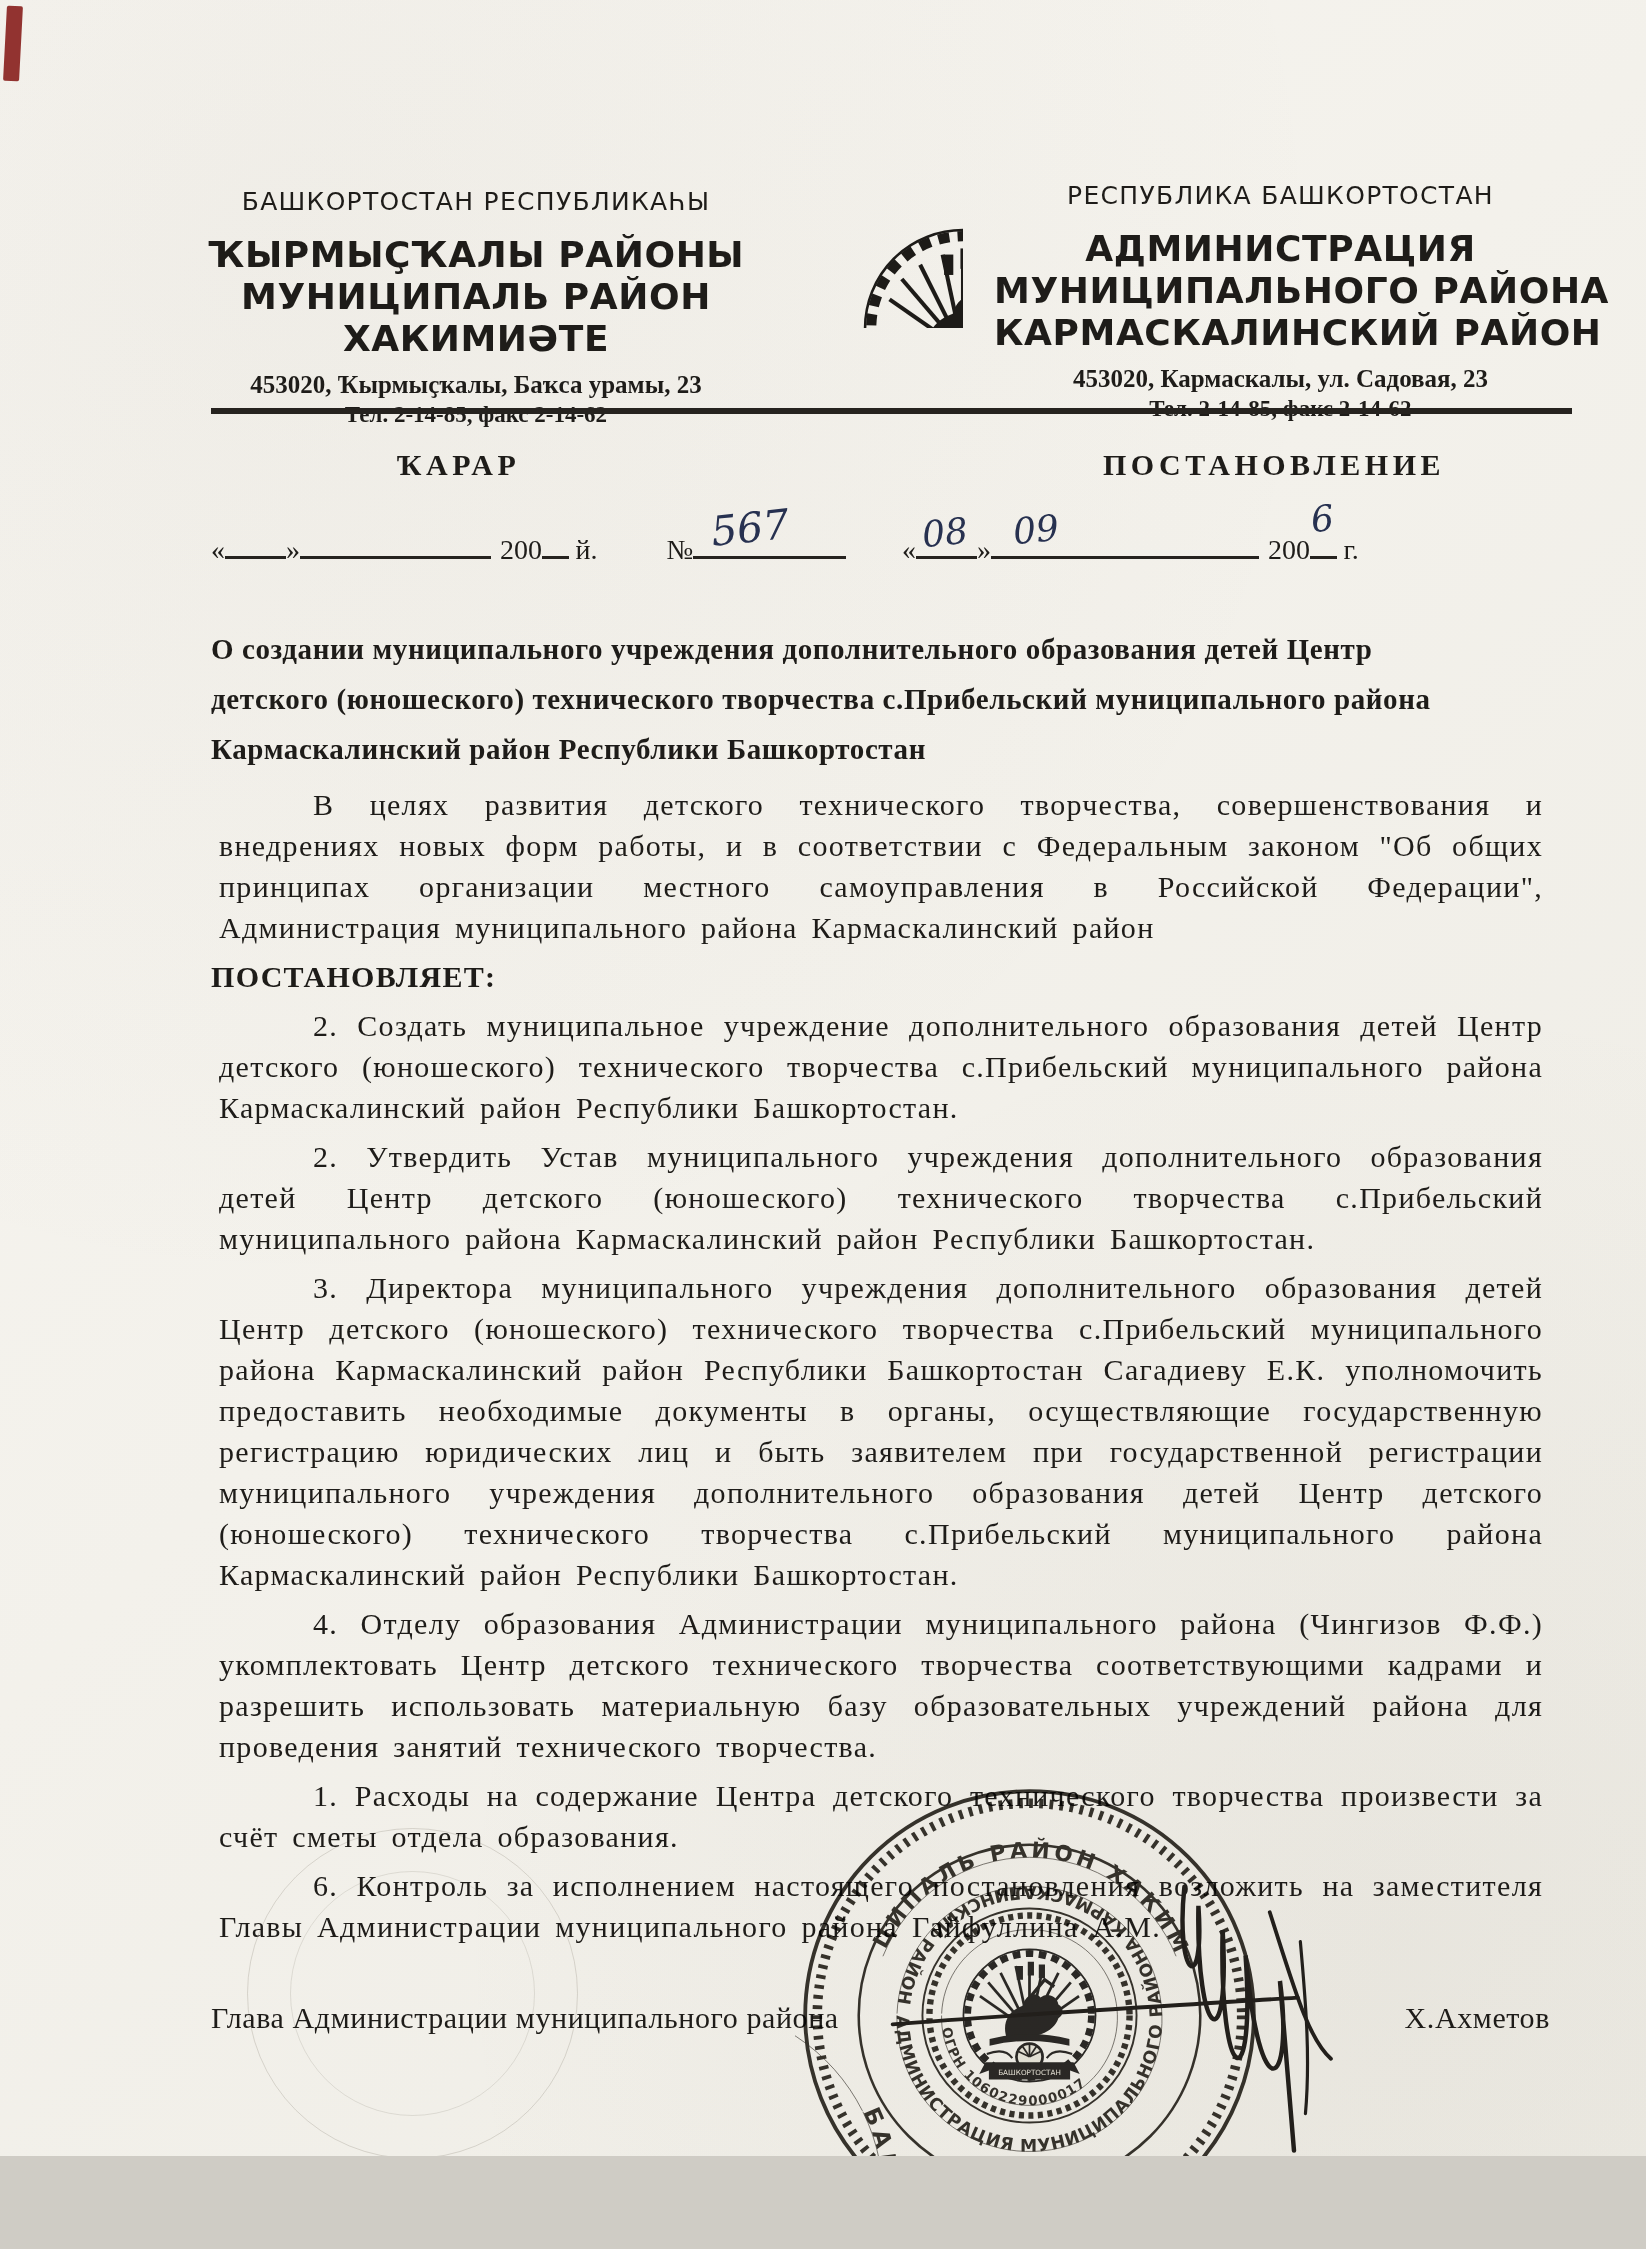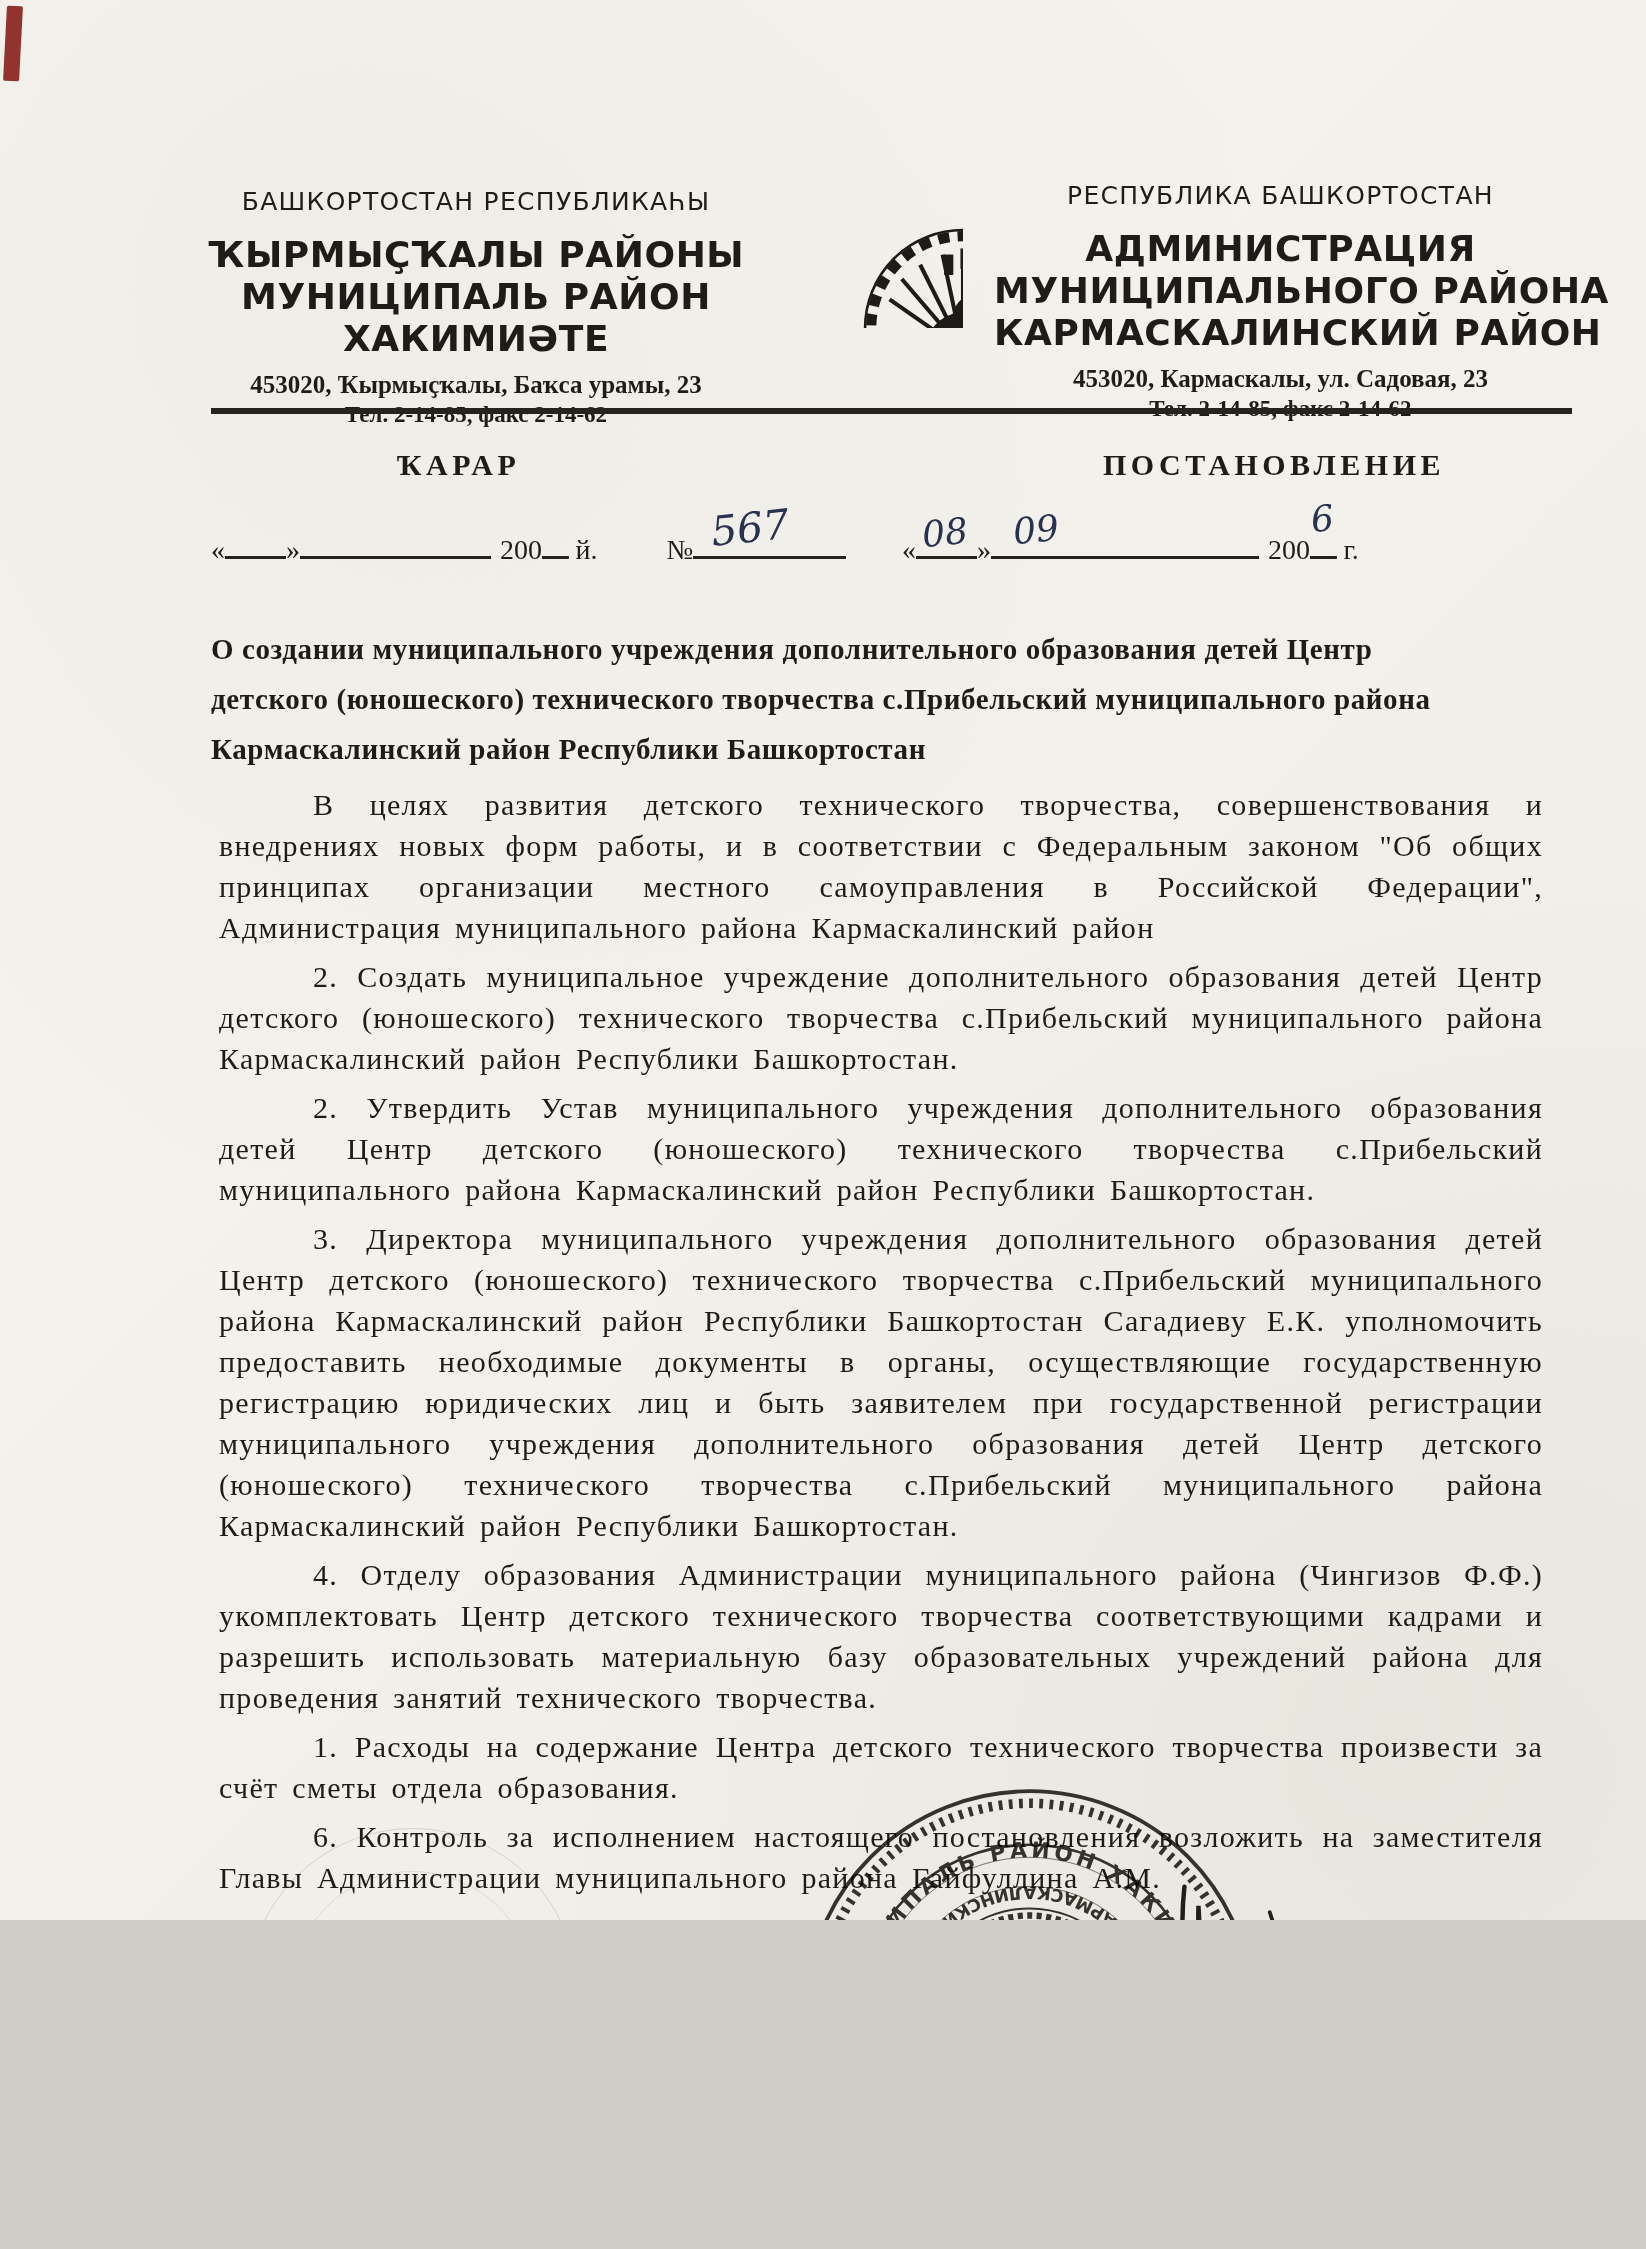--- a/index.html
+++ b/index.html
@@ -1,17 +1,17 @@
 <!DOCTYPE html>
 <html style="font-size:10.2px"><head>
 <meta charset="utf-8">
 <style>
   html,body{margin:0;padding:0;background:#cfccc5;}
   .page{
-    position:relative;width:1646px;height:1920px;overflow:hidden;
+    position:relative;width:1646px;height:2156px;overflow:hidden;
     background:
       radial-gradient(circle at 18% 12%, rgba(120,110,90,.05), transparent 45%),
       radial-gradient(circle at 85% 90%, rgba(120,110,90,.06), transparent 40%),
       linear-gradient(135deg,#f7f5f0 0%,#f3f1eb 45%,#eeece5 100%);
     color:#1e1c19;
     font-family:"Liberation Serif","DejaVu Serif",serif;
   }
   
   .corner-mark{position:absolute;left:4.5px;top:5.7px;width:16px;height:75px;background:#8a2320;transform:rotate(3deg);border-radius:1.9px;opacity:.92;}
 
@@ -163,20 +163,21 @@
       <span style="margin-left:9px">200</span>
       <span class="blank w42">
         <span class="hand hand-6">6</span>
       </span>
       <span style="margin-left:6.4px">г.</span>
   </div>
 
   <div class="bodyflow">
     <p class="title">О создании муниципального учреждения дополнительного образования детей Центр детского (юношеского) технического творчества с.Прибельский муниципального района Кармаскалинский район Республики Башкортостан</p>
     <p class="para">В целях развития детского технического творчества, совершенствования и внедрениях новых форм работы, и в соответствии с Федеральным законом "Об общих принципах организации местного самоуправления в Российской Федерации", Администрация муниципального района Кармаскалинский район</p>
+    <p class="resolves">ПОСТАНОВЛЯЕТ:</p>
     <p class="para">2. Создать муниципальное учреждение дополнительного образования детей Центр детского (юношеского) технического творчества с.Прибельский муниципального района Кармаскалинский район Республики Башкортостан.</p>
     <p class="para">2. Утвердить Устав муниципального учреждения дополнительного образования детей Центр детского (юношеского) технического творчества с.Прибельский муниципального района Кармаскалинский район Республики Башкортостан.</p>
     <p class="para">3. Директора муниципального учреждения дополнительного образования детей Центр детского (юношеского) технического творчества с.Прибельский муниципального района Кармаскалинский район Республики Башкортостан Сагадиеву Е.К. уполномочить предоставить необходимые документы в органы, осуществляющие государственную регистрацию юридических лиц и быть заявителем при государственной регистрации муниципального учреждения дополнительного образования детей Центр детского (юношеского) технического творчества с.Прибельский муниципального района Кармаскалинский район Республики Башкортостан.</p>
     <p class="para">4. Отделу образования Администрации муниципального района (Чингизов Ф.Ф.) укомплектовать Центр детского технического творчества соответствующими кадрами и разрешить использовать материальную базу образовательных учреждений района для проведения занятий технического творчества.</p>
     <p class="para">1. Расходы на содержание Центра детского технического творчества произвести за счёт сметы отдела образования.</p>
     <p class="para">6. Контроль за исполнением настоящего постановления возложить на заместителя Главы Администрации муниципального района Гайфуллина А.М.</p>
   </div>
 
   <div class="sigrow">
     <span>Глава Администрации муниципального района</span>

